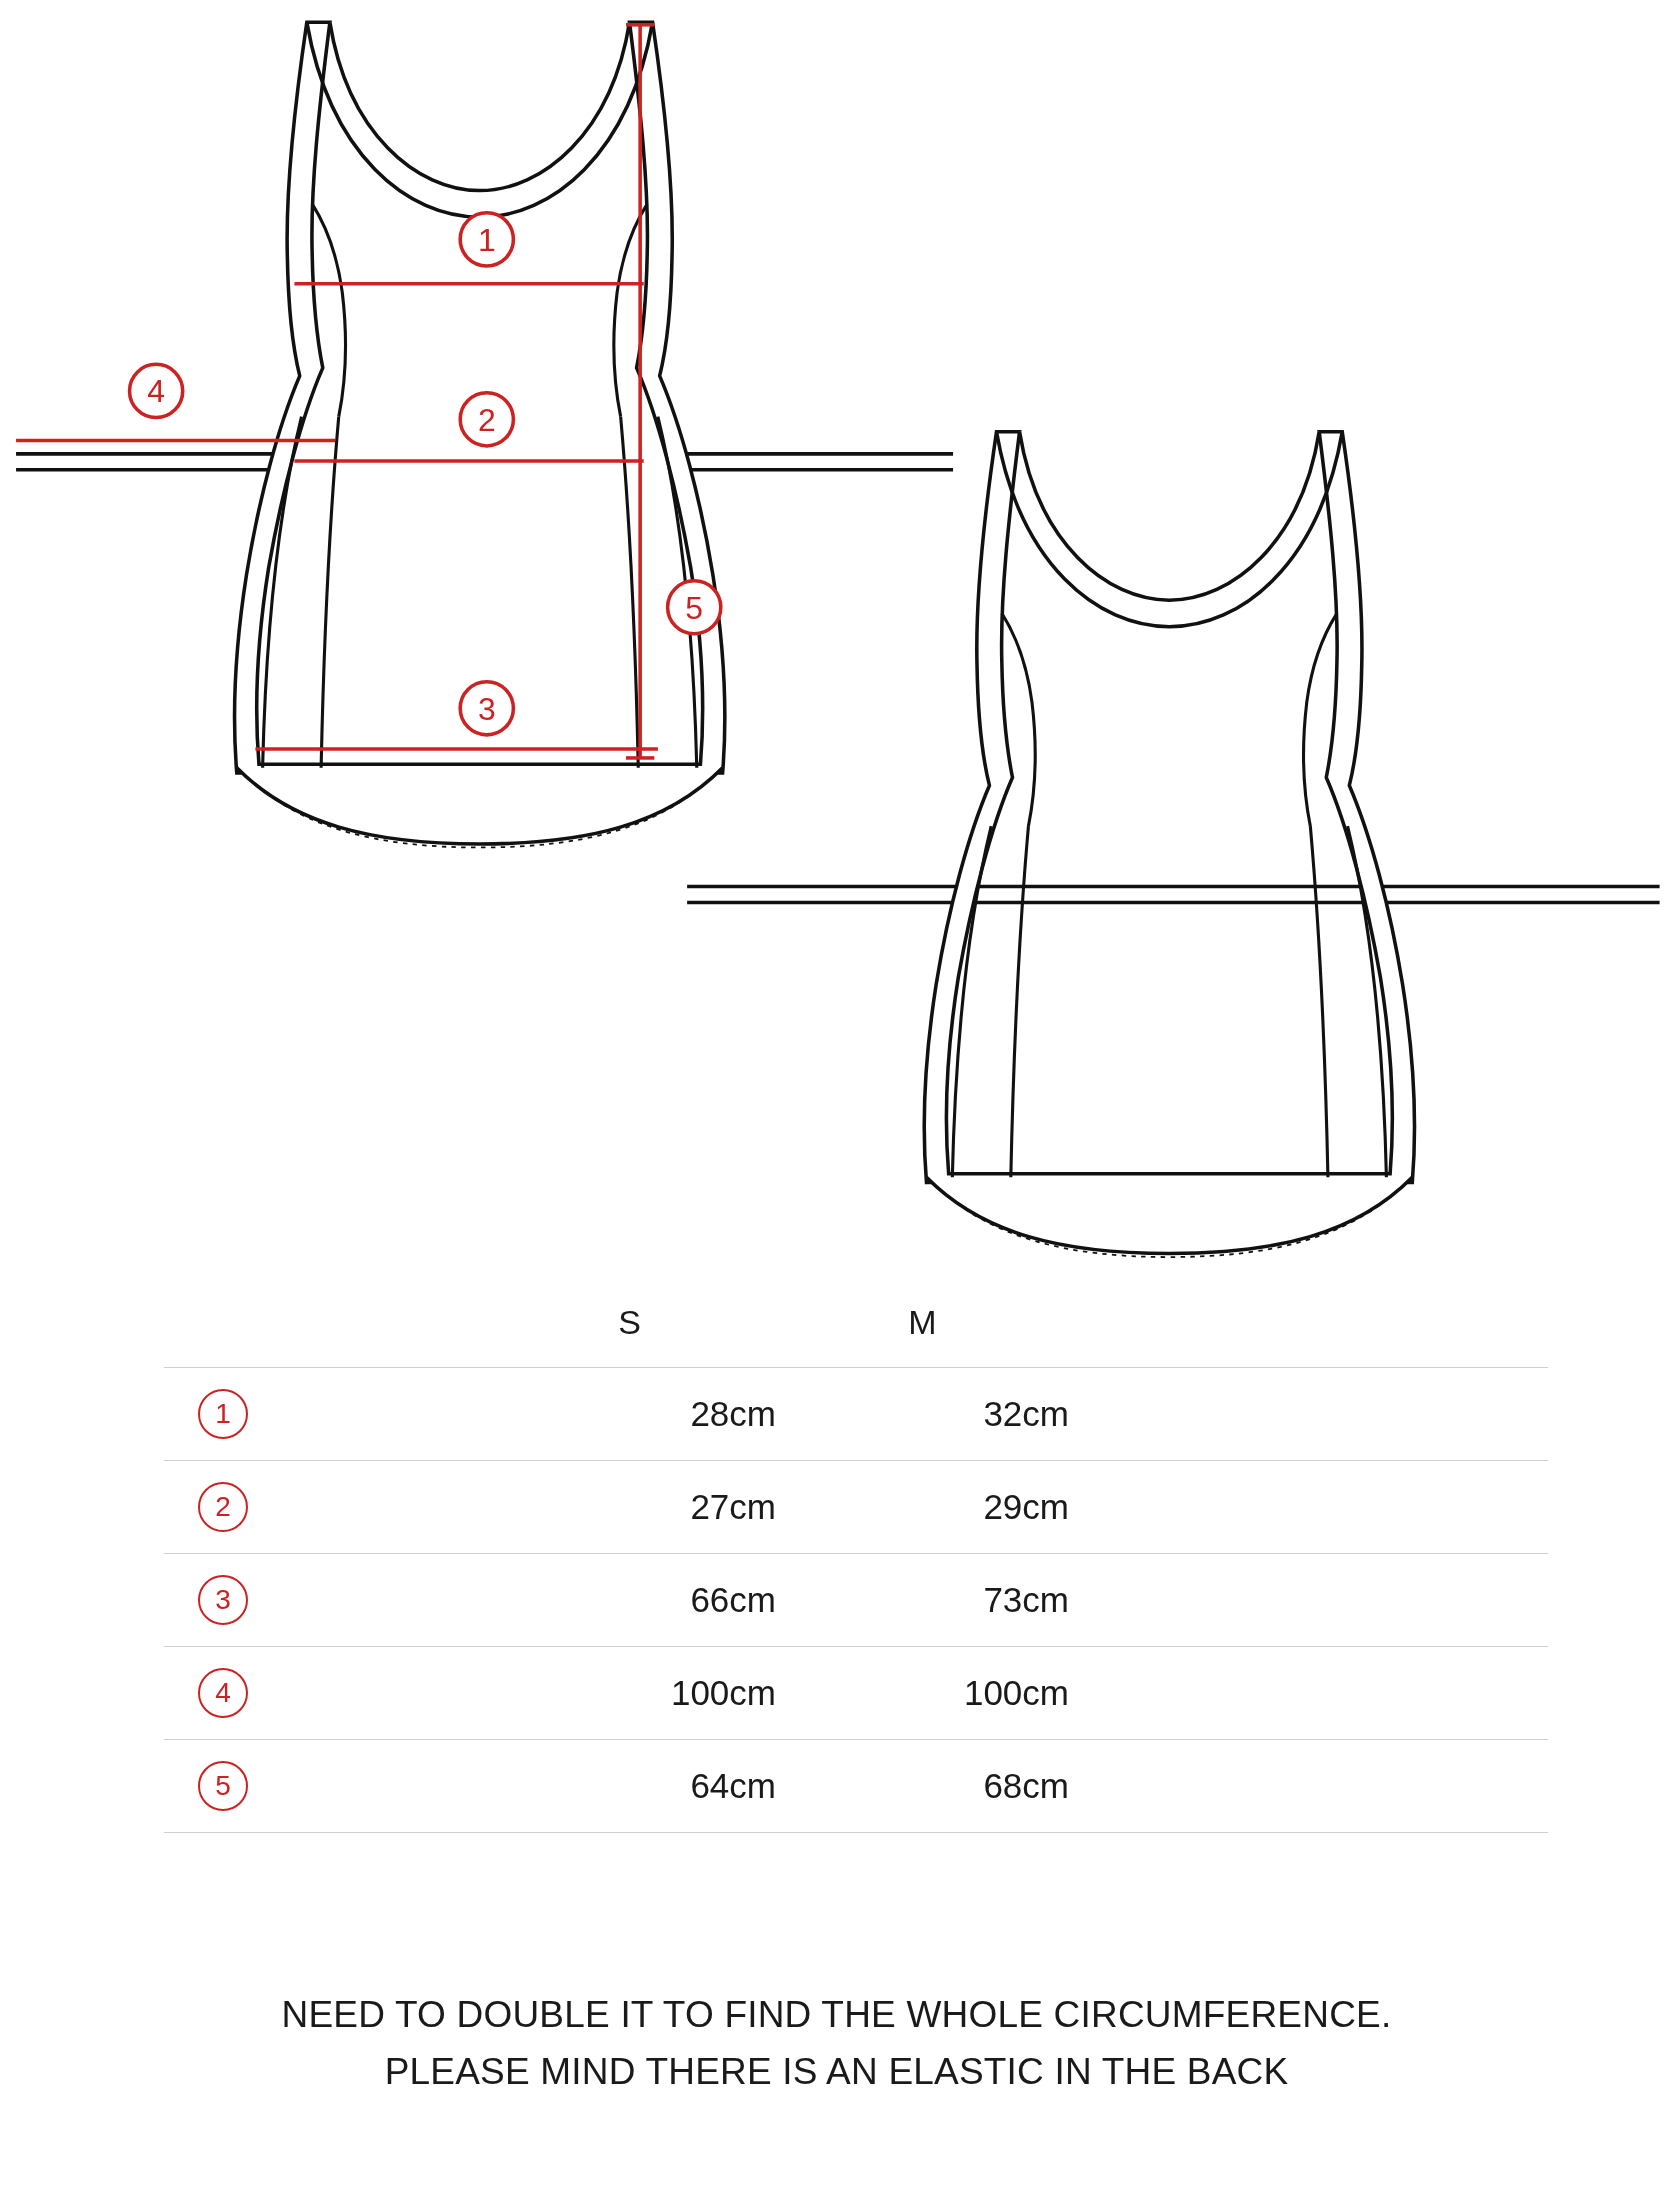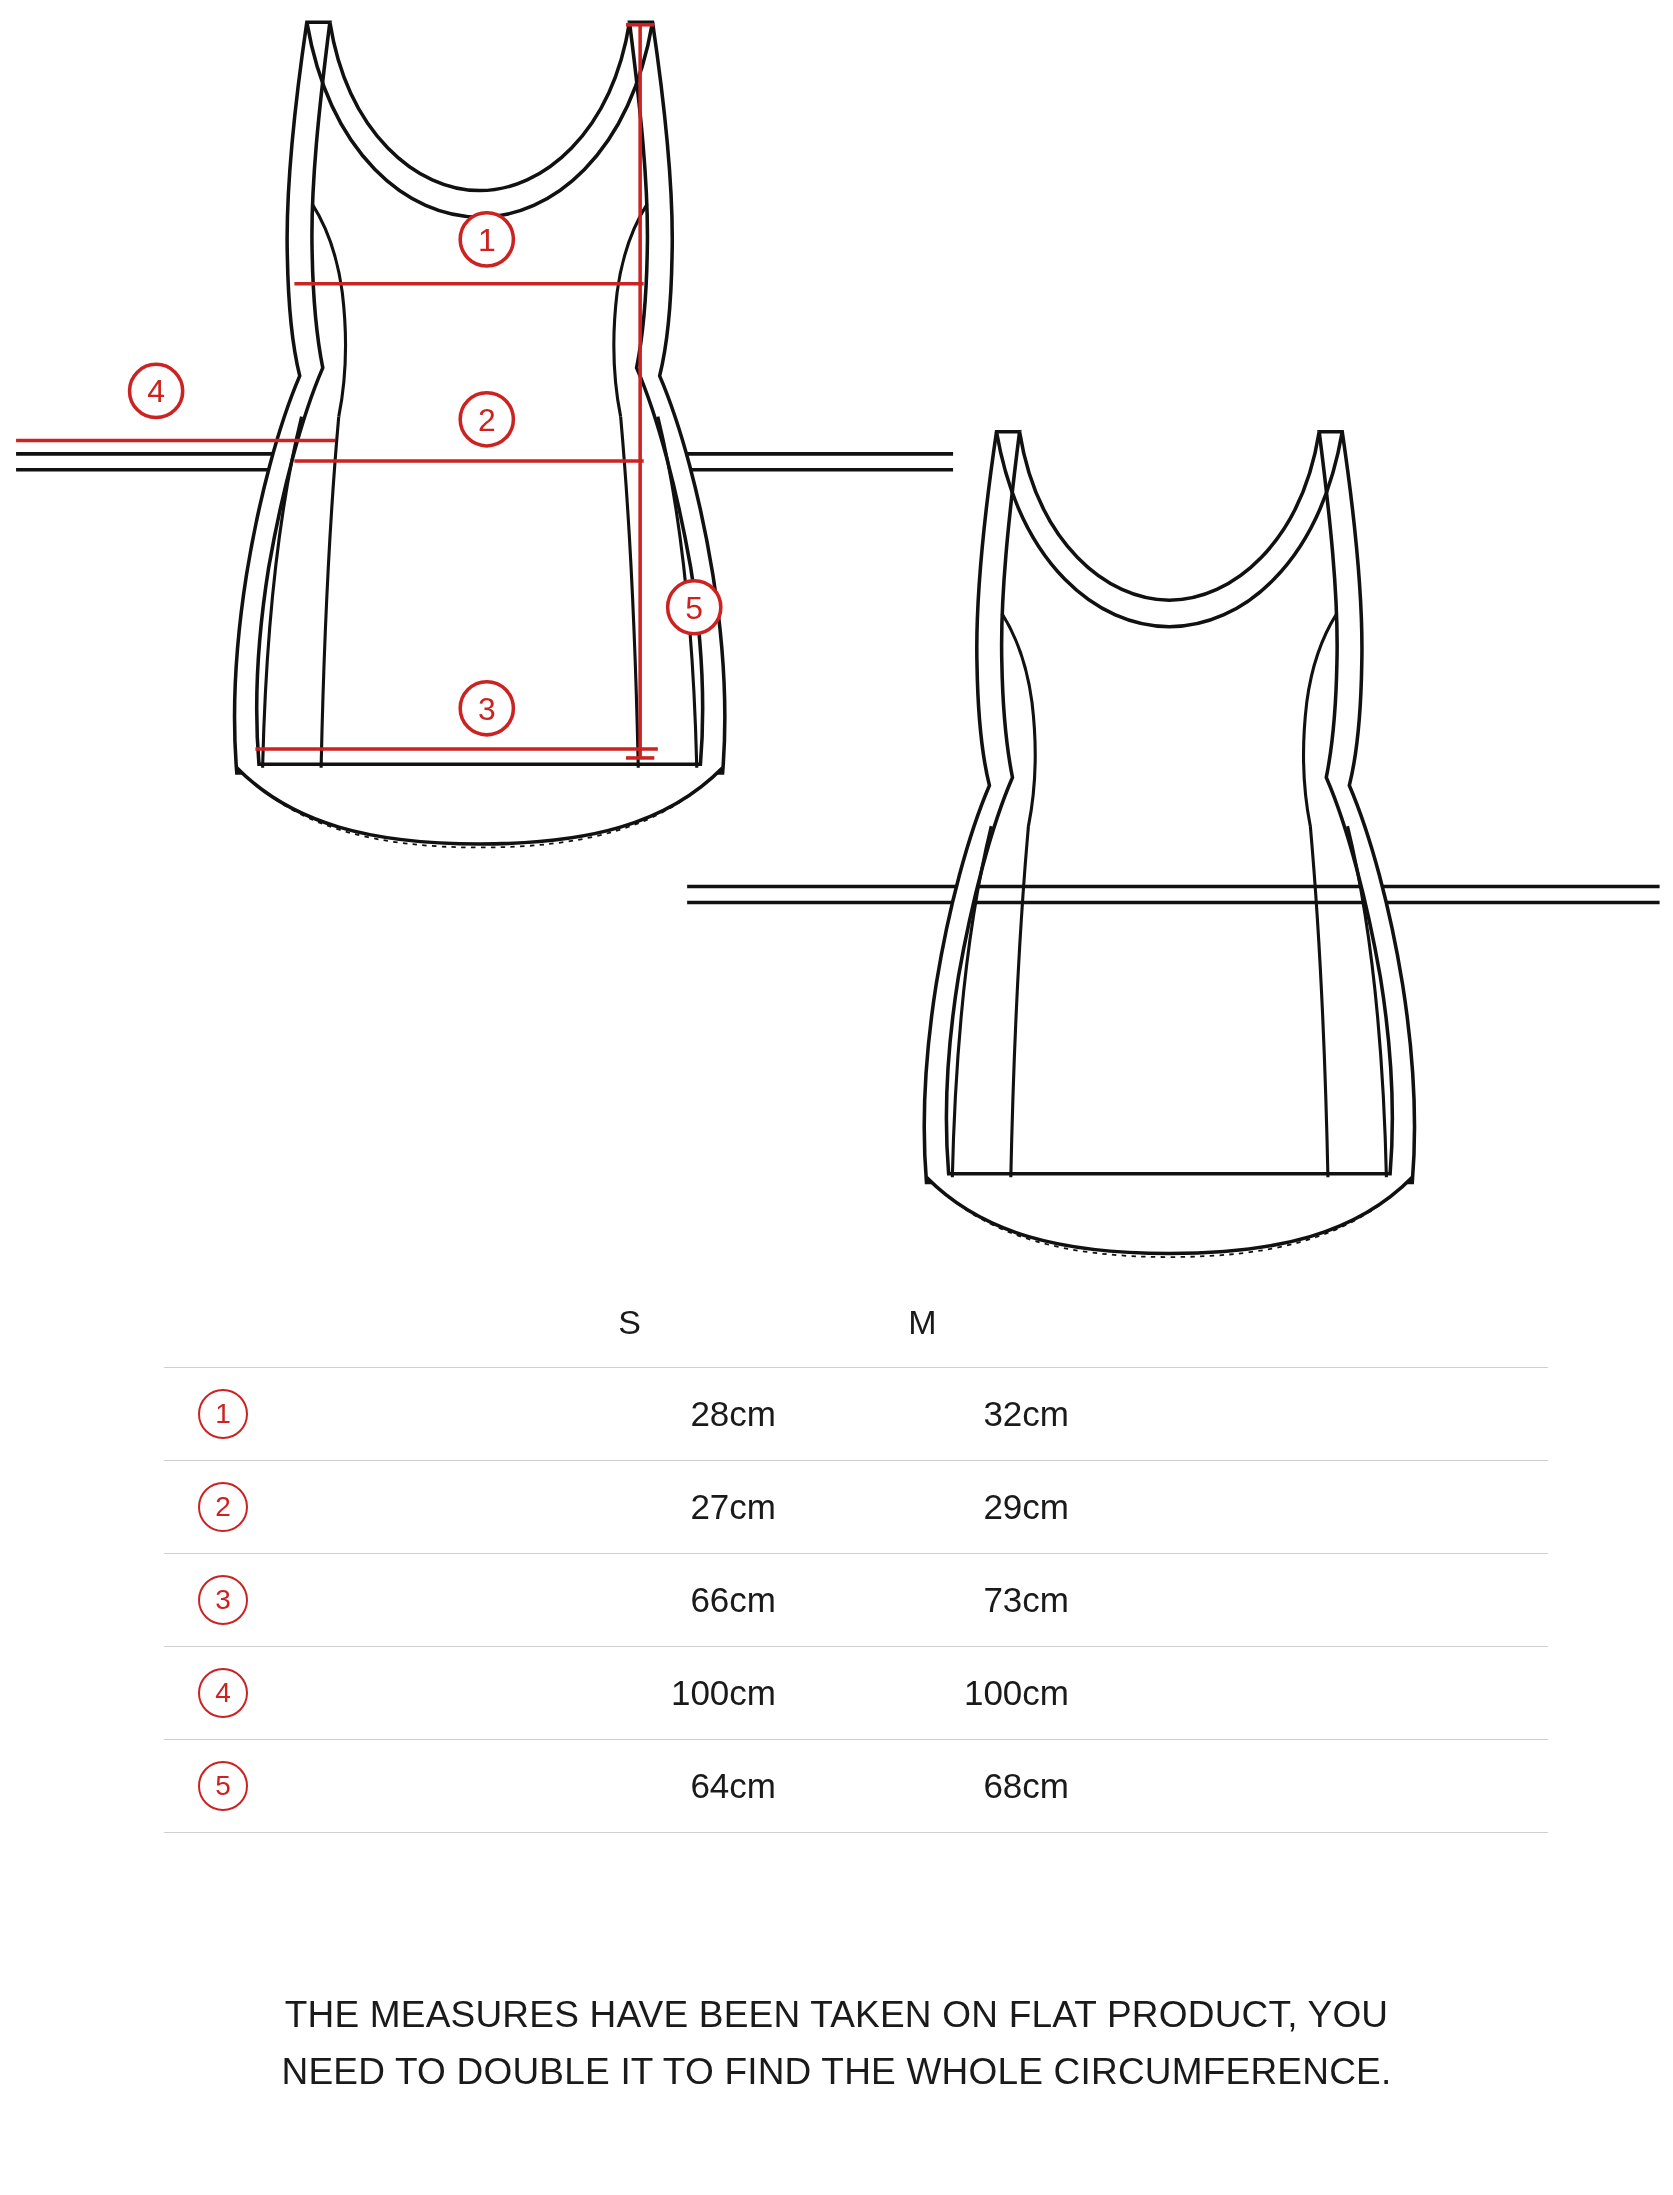--- a/index.html
+++ b/index.html
@@ -307,16 +307,16 @@
         </td>
         <td>64cm</td>
         <td>68cm</td>
         <td class="pad-cell"></td>
       </tr>
     </tbody>
   </table>
 </div>
 
 <div id="footer-note">
-  <div>THE MEASURES HAVE BEEN TAKEN ON FLAT PRODUCT, YOU</div>
   <div>NEED TO DOUBLE IT TO FIND THE WHOLE CIRCUMFERENCE.</div>
+  <div>PLEASE MIND THERE IS AN ELASTIC IN THE BACK</div>
 </div>
 
 
 </body></html>

